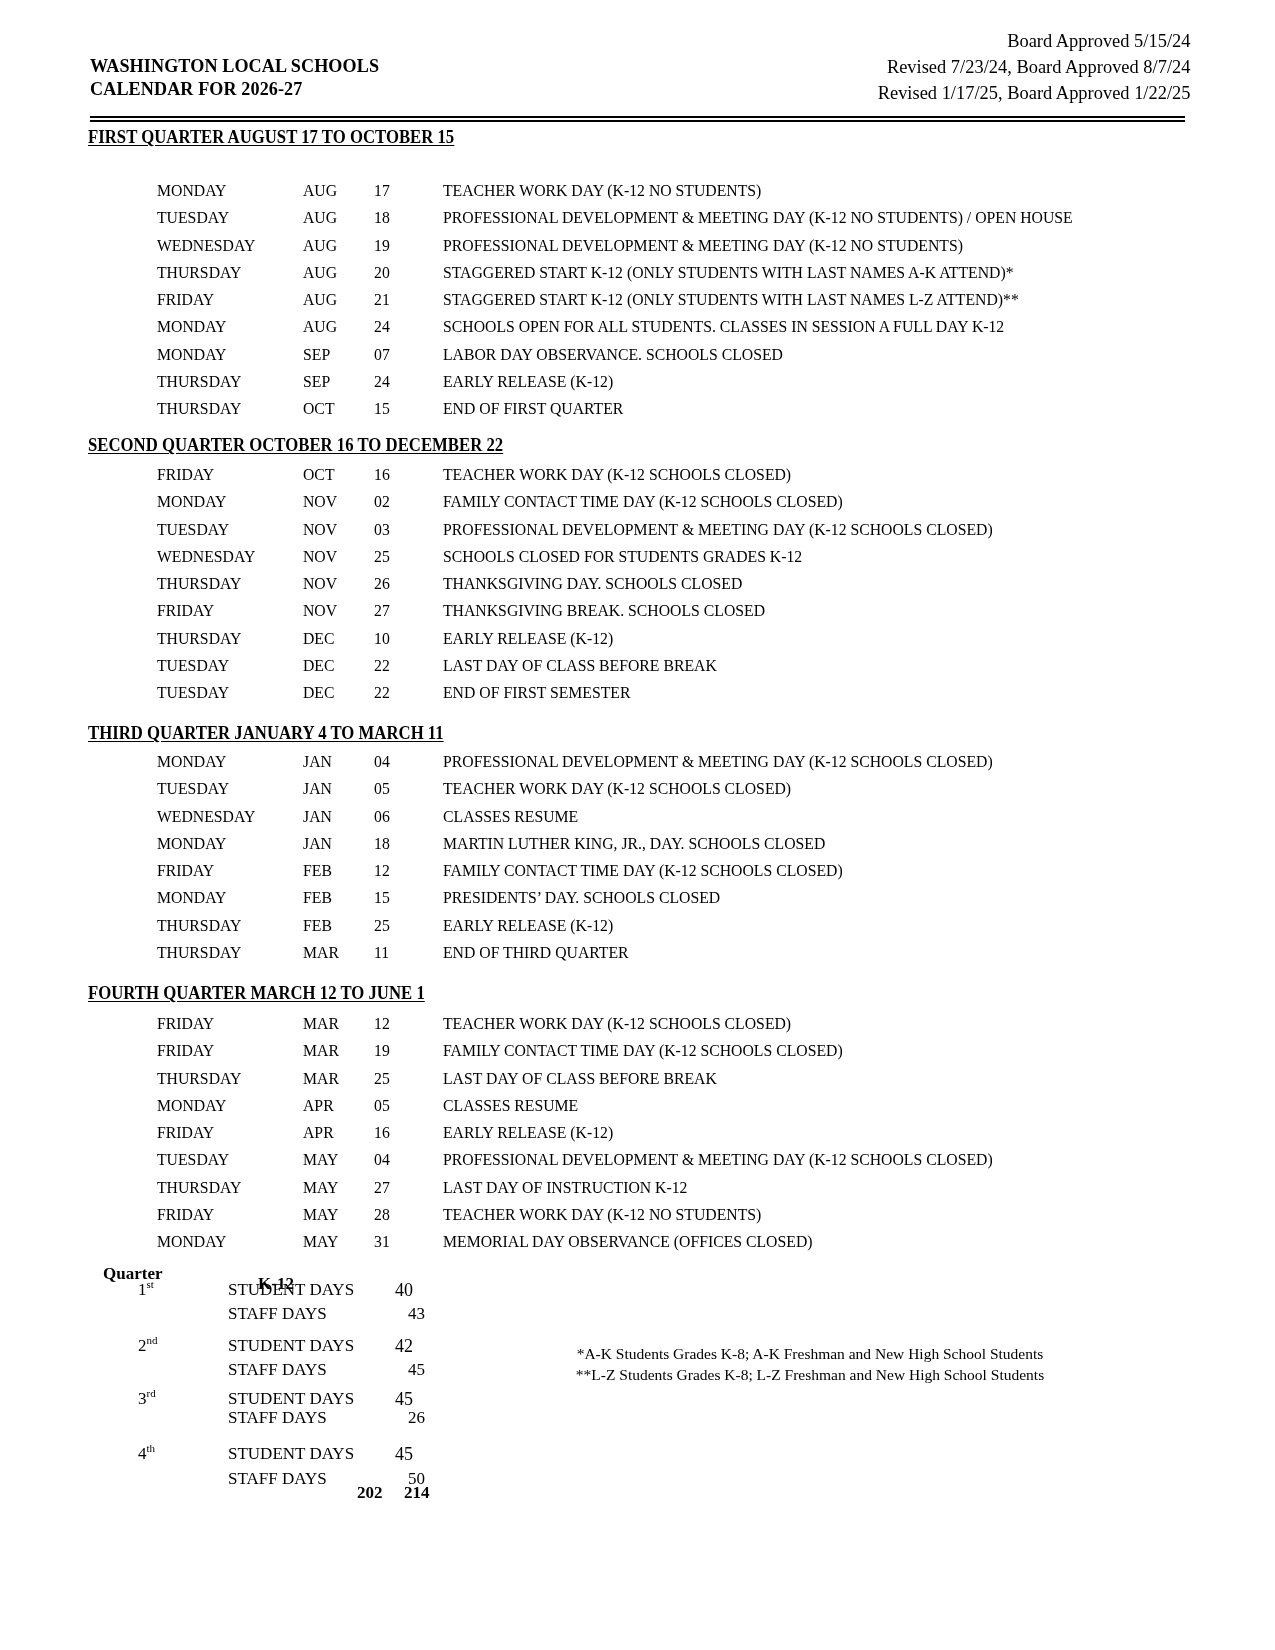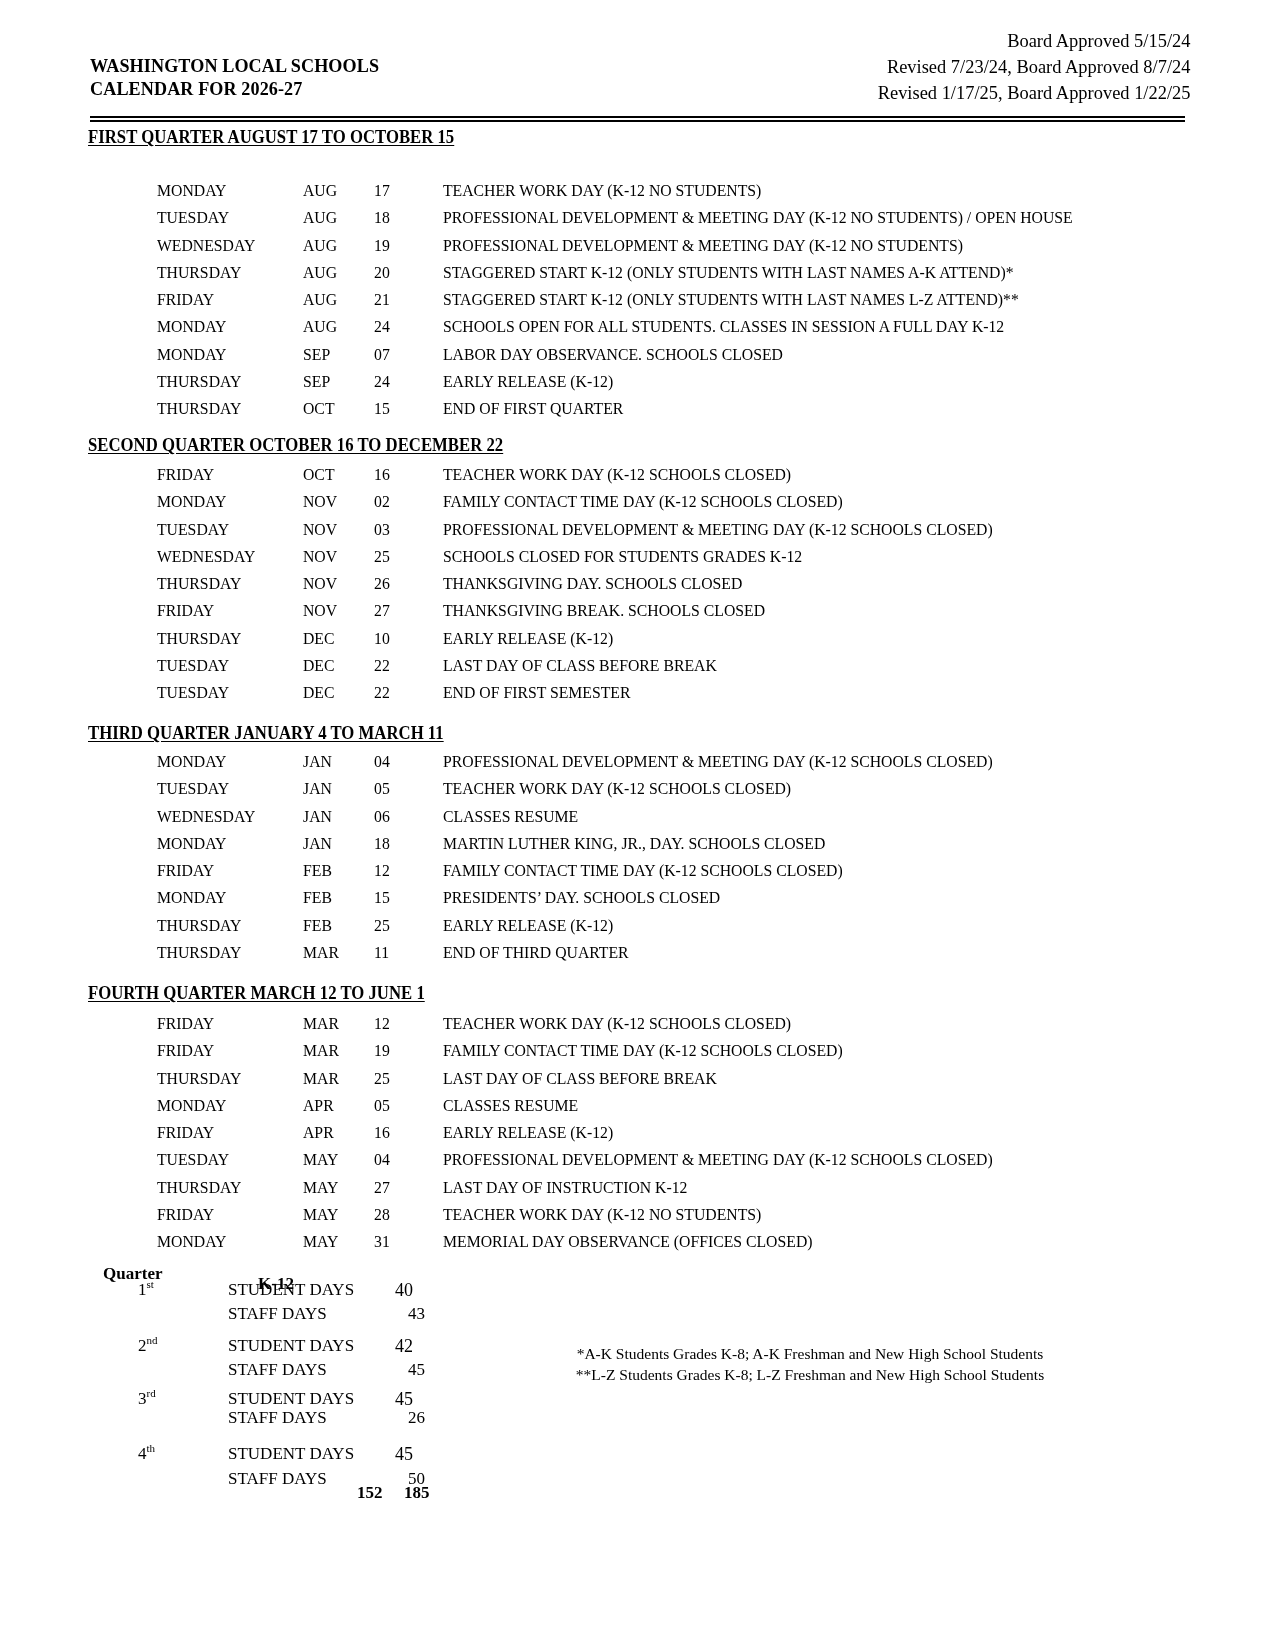--- a/index.html
+++ b/index.html
@@ -481,22 +481,22 @@
     <div class="sum-group">
       <span class="sum-ord" style="top:178px"><span>4</span><sup>th</sup></span>
       <span class="sum-label-student" style="top:180px">STUDENT DAYS</span>
       <span class="sum-student-val" style="top:180px">45</span>
       <span class="sum-label-staff" style="top:205px">STAFF DAYS</span>
       <span class="sum-staff-val" style="top:205px">50</span>
     </div>
   </div>
 
   <div class="totals">
-    <span class="total-student">152</span>
-    <span class="total-staff">185</span>
+    <span class="total-student">202</span>
+    <span class="total-staff">214</span>
   </div>
 
   <div class="footnotes">
     <span class="footnote">*A-K Students Grades K-8; A-K Freshman and New High School Students</span>
     <span class="footnote">**L-Z Students Grades K-8; L-Z Freshman and New High School Students</span>
   </div>
 
 </div>
 
 </body></html>

